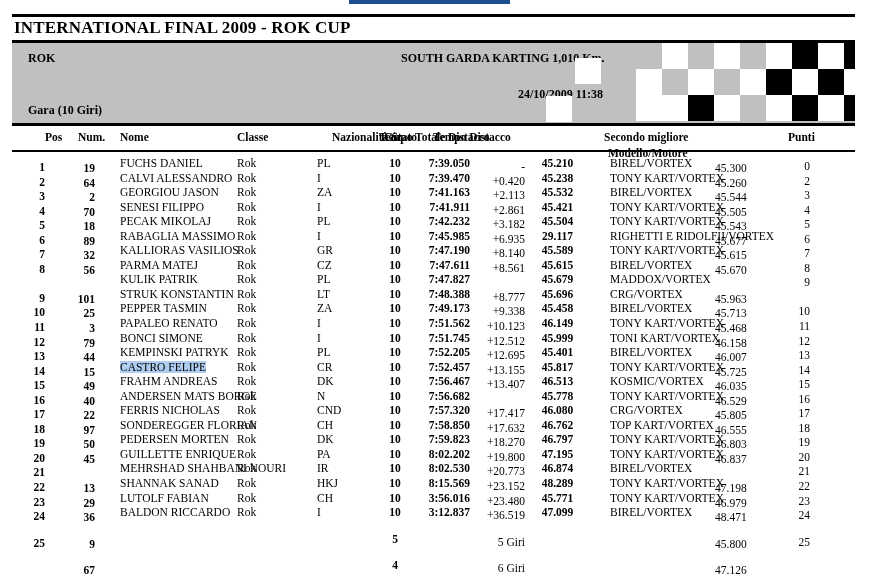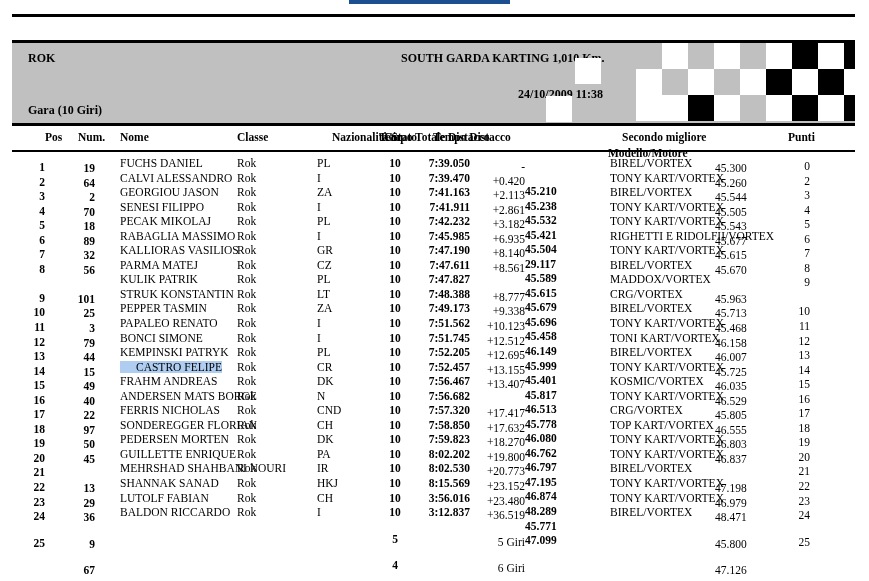--- a/index.html
+++ b/index.html
@@ -29,46 +29,47 @@
   .checker div{width:26px;height:26px;}
   .cw{background:#fff;} .cg{background:#c0c0c0;} .cb{background:#000;}
   .stray{position:absolute;width:26px;height:26px;background:#fff;}
   .stray-1{left:563px;top:15px;} .stray-2{left:534px;top:53px;}
 
   .thead{position:absolute;left:0;top:131px;width:735px;height:19px;font-size:11.5px;font-weight:bold;}
   .thead span{position:absolute;white-space:nowrap;}
   .h-pos{left:45px;} .h-num{left:78px;} .h-nome{left:120px;} .h-classe{left:237px;}
   .h-naz{left:332px;} .h-gir{left:384px;} .h-tot{left:379px;}
   .h-dist{left:448px;} .h-best{left:433px;}
-  .h-model{left:608px;margin-top:16px;} .h-second{left:622px;} .h-punti{left:788px;}
+  .h-model{left:608px;margin-top:16px;} .h-second{left:604px;} .h-punti{left:788px;}
 
   .tbody{position:absolute;left:0;top:156px;width:869px;}
   .row{display:grid;grid-template-columns:52px 43px 25px 117px 80px 67px 22px 64px 55px 65px 20px 105px 45px 50px;
        height:14.55px;line-height:14.55px;font-size:11.5px;}
   .row div{white-space:nowrap;}
   .c-pos{text-align:right;padding-right:7px;font-weight:bold;transform:translateY(4px);}
   .c-num{text-align:right;font-weight:bold;transform:translateY(5px);}
   .c-name,.c-model{overflow:visible;z-index:1;}
   .c-laps{text-align:center;font-weight:bold;}
   .c-total{text-align:right;font-weight:bold;}
   .c-gap{text-align:right;transform:translateY(3px);}
-  .c-best{text-align:left;font-weight:bold;margin-top:28px;}
+  .c-best{text-align:center;font-weight:bold;}
   .c-second{transform:translateY(5px);}
   .c-points{text-align:right;transform:translateY(3px);}
   .row-extra{margin-top:12px;}
-  .hl{background:#aecdf0;padding-left:16px;}
+  .hl{background:#aecdf0;}
 </style>
 </head>
 <body>
 
 <div class="page">
 
   <div class="topbar"></div>
   <div class="rule rule-1"></div>
 
+  <div class="page-title">INTERNATIONAL FINAL 2009 - ROK CUP</div>
 
   <div class="rule rule-2"></div>
 
   <div class="banner">
     <div class="txt b-class">ROK</div>
     <div class="txt b-event">SOUTH GARDA KARTING 1,010 Km.</div>
     <div class="txt b-date">24/10/2009 11:38</div>
     <div class="txt b-race">Gara (10 Giri)</div>
     <div class="stray stray-1"></div>
     <div class="stray stray-2"></div>

